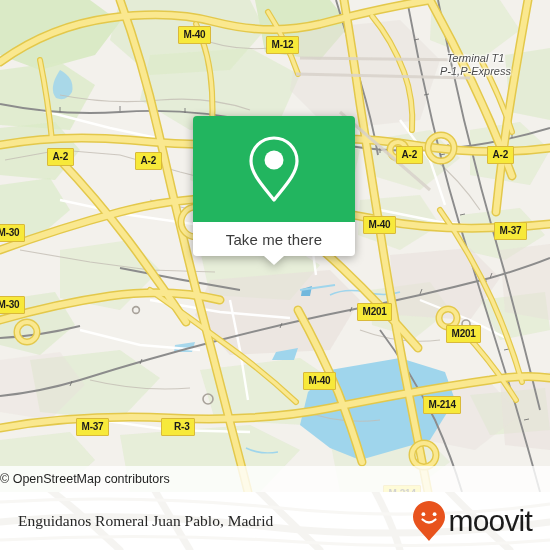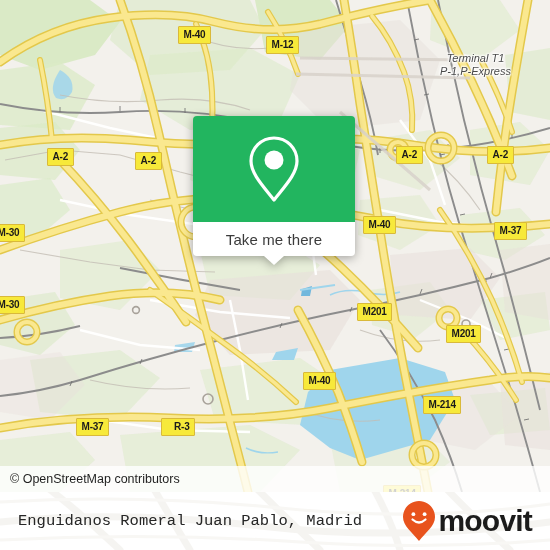--- a/index.html
+++ b/index.html
@@ -49,21 +49,21 @@
 
   
   .attrib{
     position:absolute;left:0;bottom:0;
     height:26px;width:100%;
     display:flex;align-items:center;
     background:rgba(255,255,255,0.80);
     box-sizing:border-box;
   }
   .attrib span{
-    font-size:12.5px;color:#1f1f1f;padding-left:10px;
+    font-size:12.5px;color:#1f1f1f;padding-left:0;
     font-family:"Liberation Sans","DejaVu Sans",sans-serif;
   }
 
   
   .callout{
     position:absolute;left:193px;top:116px;
     width:162px;
     border-radius:4px;
     filter:drop-shadow(0 2px 5px rgba(0,0,0,0.33));
     z-index:40;
@@ -99,25 +99,25 @@
     background:#ffffff;overflow:hidden;
   }
   .footer-wm{position:absolute;left:0;top:0;opacity:0.6;}
   .footer-inner{
     position:relative;height:100%;
     display:flex;align-items:center;justify-content:space-between;
     padding:0 18px 0 18px;box-sizing:border-box;
   }
   .footer-title{
     font-size:15.5px;color:#262626;white-space:nowrap;
-    font-family:Liberation Mono, monospace;
+    font-family:Liberation Serif, serif;
   }
   .brand{display:flex;align-items:center;gap:2px;}
   .brand-word{
-    font-size:30px;font-weight:bold;color:#1b1b1b;letter-spacing:-0.8px;
+    font-size:30px;font-weight:normal;color:#1b1b1b;letter-spacing:-0.8px;
     line-height:1;font-family:"Liberation Sans","DejaVu Sans",sans-serif;
   }
 </style>
 </head>
 <body>
 
 <div id="app">
 
   <div class="map">
 

